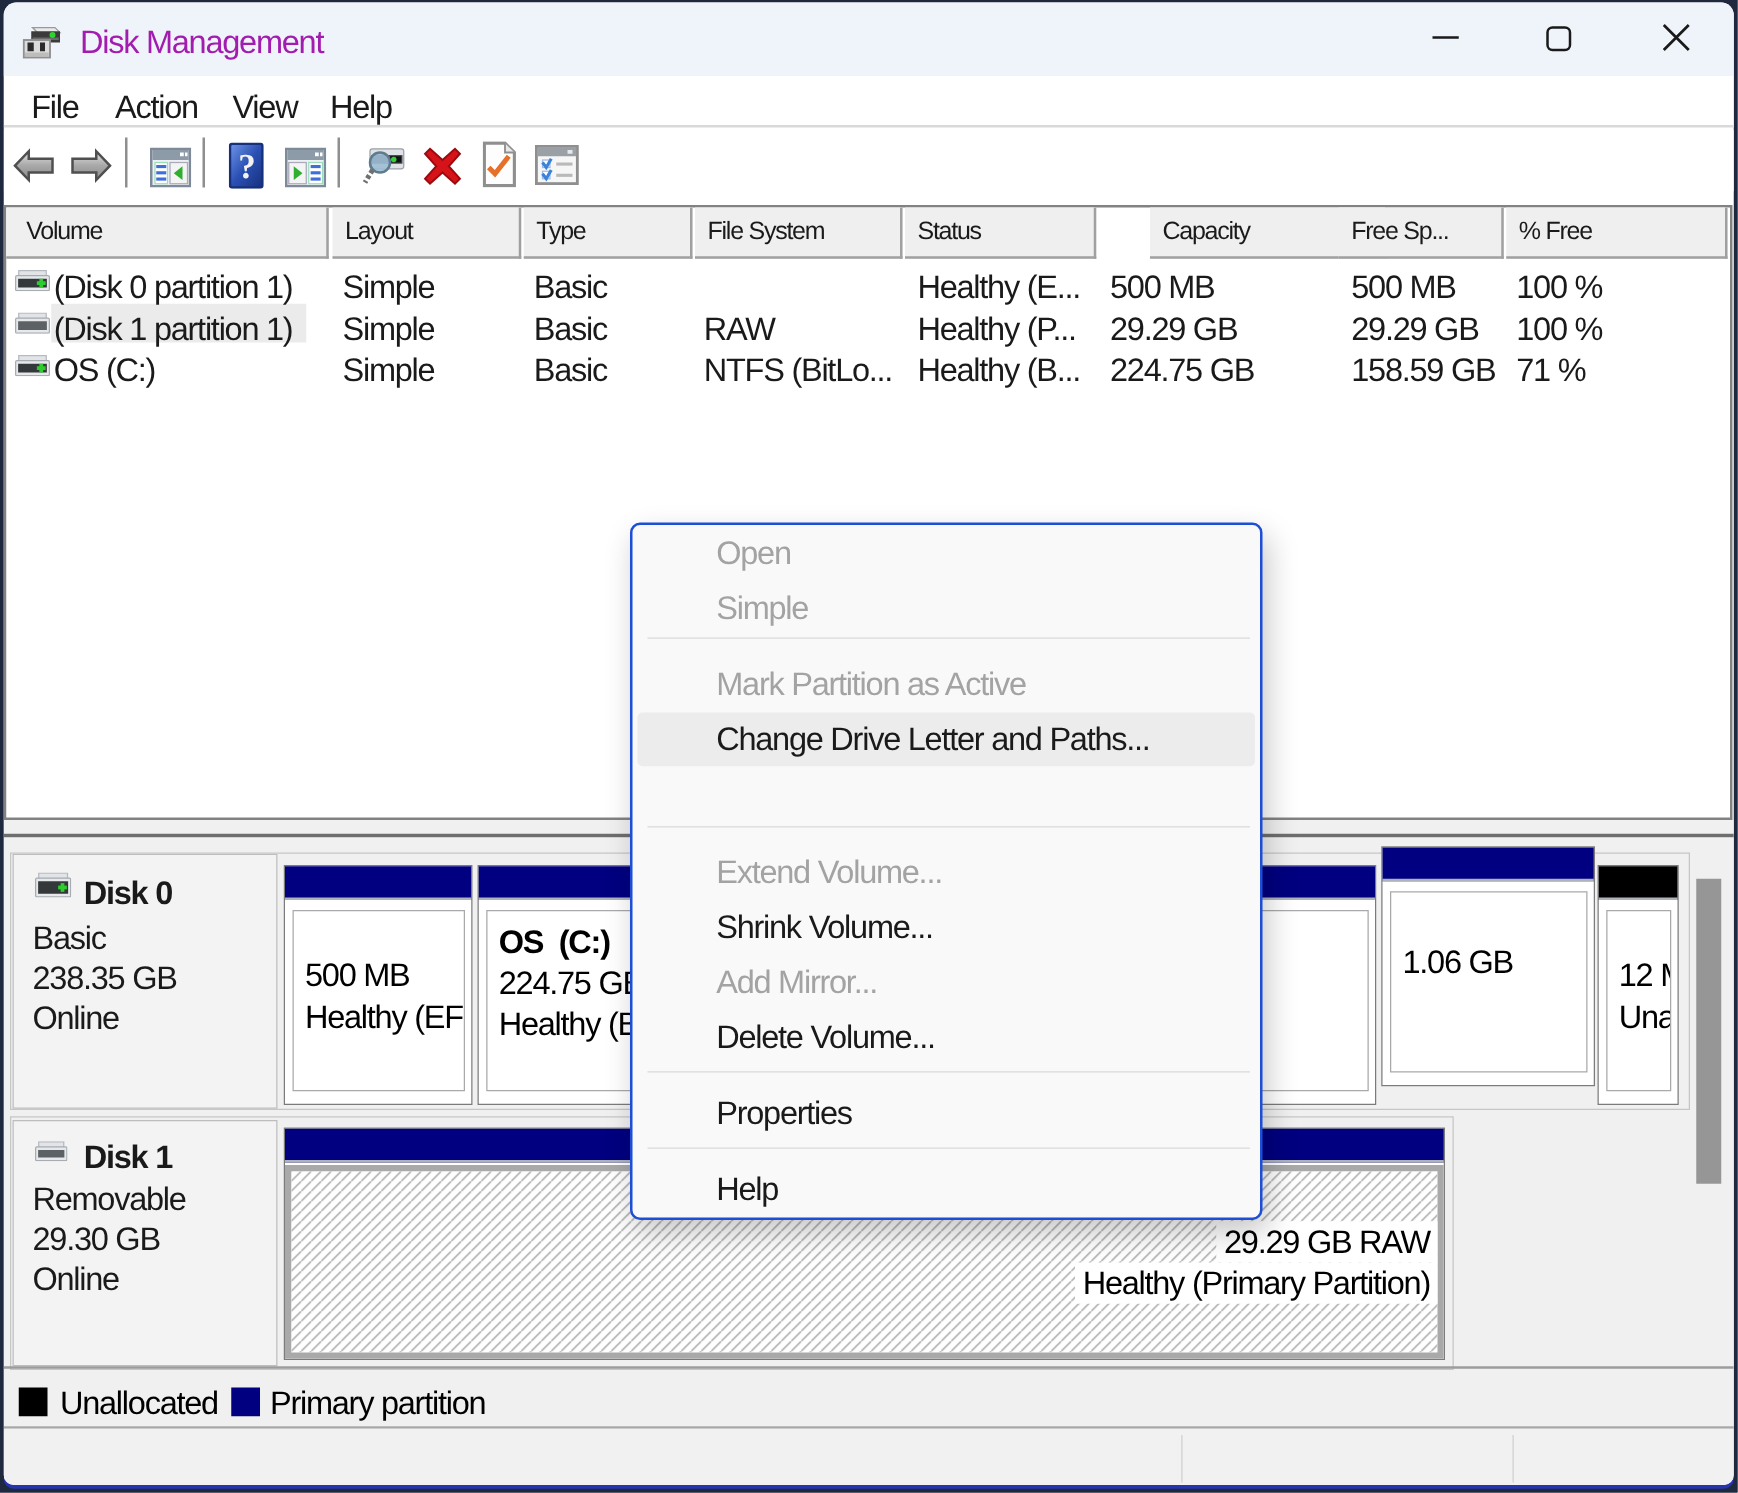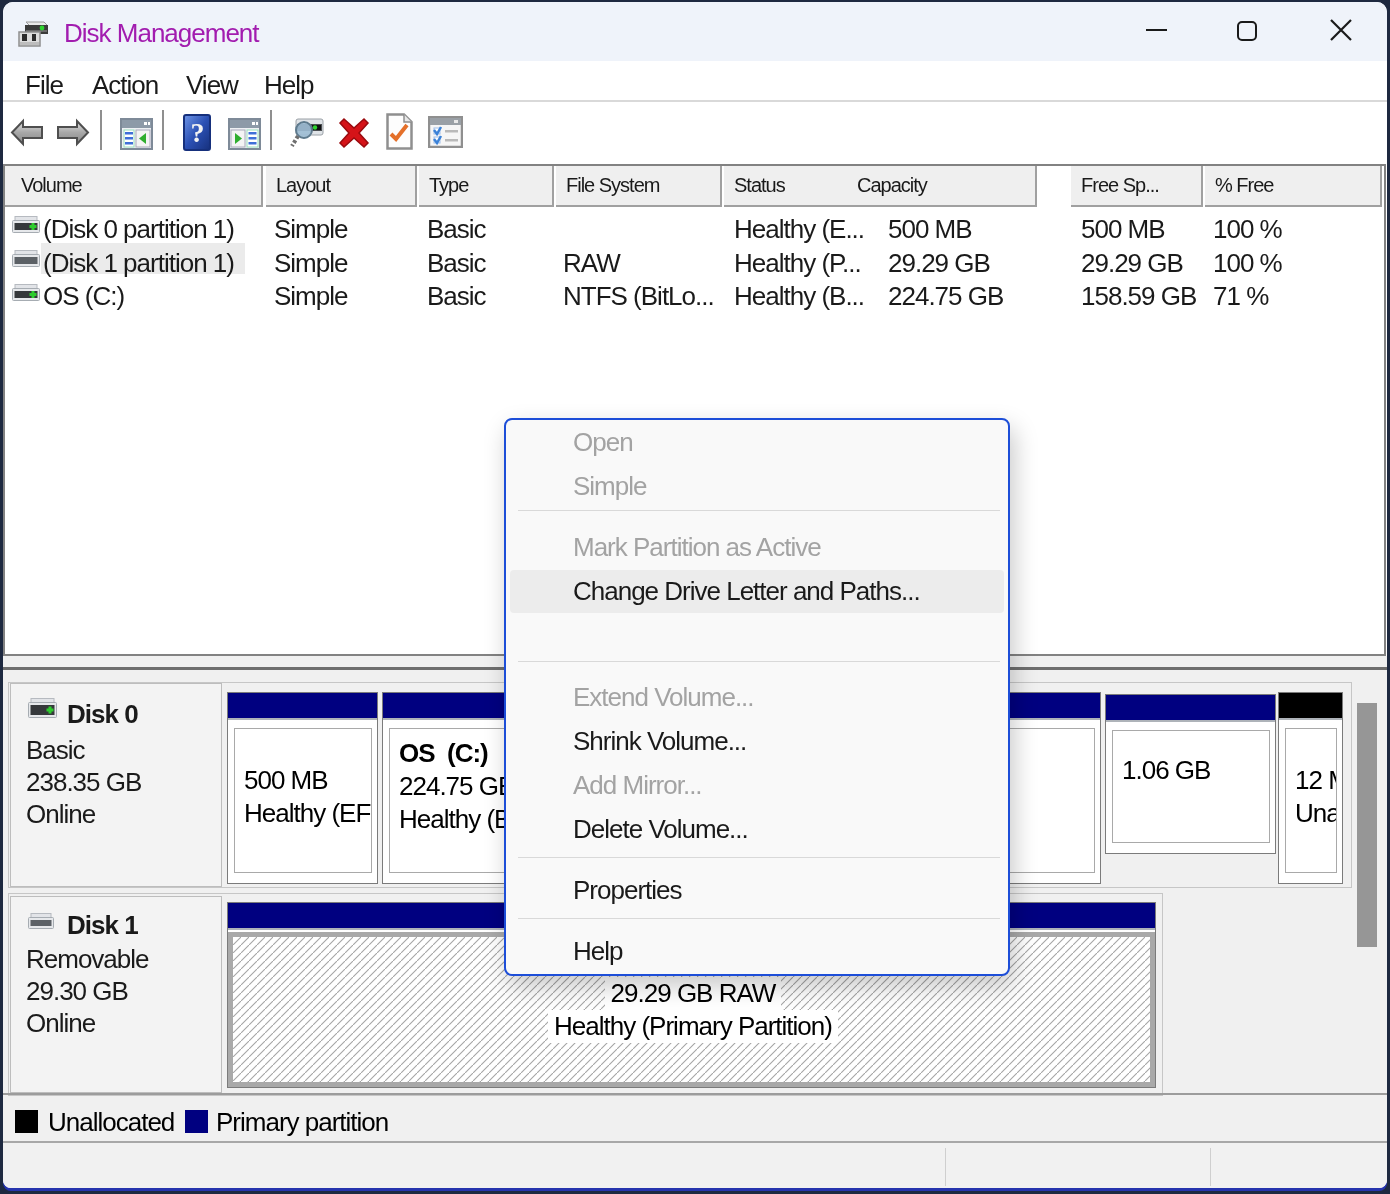--- a/index.html
+++ b/index.html
@@ -27,21 +27,21 @@
 #midgap{position:absolute;left:3px;top:656px;width:1384px;height:11px;background:#f0f0f0;}
 #splitter{position:absolute;left:3px;top:667px;width:1384px;height:3px;background:#6e6e6e;}
 #lower{position:absolute;left:3px;top:670px;width:1384px;height:471px;background:#f0f0f0;}
 .diskrow{position:absolute;border:1px solid #c6c6c6;}
 .disklabel{position:absolute;background:#f3f3f3;border:1px solid #bdbdbd;font-size:26px;color:#1a1a1a;}
 .dl-title{position:absolute;left:56px;top:15px;font-weight:bold;font-size:26px;}
 .dl-lines{position:absolute;left:15px;top:50px;line-height:32px;font-size:26px;}
 .part{position:absolute;border:1px solid #7b7b7b;background:#fff;}
 .band{position:absolute;left:0;top:0;right:0;height:27px;background:#000080;border-bottom:2px solid #aeb3b9;}
 .pinner{position:absolute;left:6px;right:5px;top:35px;bottom:10px;border:1px solid #a9a9a9;display:flex;flex-direction:column;justify-content:center;padding-left:9px;font-size:26px;line-height:33px;color:#000;white-space:nowrap;overflow:hidden;}
-#hatch{position:absolute;left:0;right:0;top:29px;bottom:0;border:5px solid #a9a9a9;background:#fff;display:flex;flex-direction:column;justify-content:center;align-items:center;padding-left:3px;}
+#hatch{position:absolute;left:0;right:0;top:29px;bottom:0;border:5px solid #a9a9a9;background:#fff;display:flex;flex-direction:column;justify-content:center;align-items:flex-end;padding-left:3px;}
 .hlabel{background:#fff;font-size:26px;line-height:33px;color:#000;padding:0 6px;white-space:nowrap;}
 
 .legsq{position:absolute;width:23px;height:23px;}
 .legtext{position:absolute;font-size:26px;color:#000;}
 
 #statusline{position:absolute;left:3px;top:1141px;width:1384px;height:2px;background:#a8a8a8;}
 #statusbar{position:absolute;left:3px;top:1143px;width:1384px;height:45px;background:#f1f1f1;}
 .sdiv{position:absolute;top:5px;width:1px;height:38px;background:#cfcfcf;}
 
 #sthumb{position:absolute;left:1357px;top:703px;width:20px;height:244px;background:#969696;}
@@ -163,21 +163,21 @@
     <rect x="17" y="23" width="13" height="2.5" fill="#b9b9b9"></rect>
   </svg>
 </div>
 
 <div id="list">
   <div class="hcell" style="left:0px;width:258px;padding-left:16px">Volume</div>
   <div class="hcell" style="left:261px;width:151px">Layout</div>
   <div class="hcell" style="left:414px;width:135px">Type</div>
   <div class="hcell" style="left:551px;width:166px">File System</div>
   <div class="hcell" style="left:719px;width:153px">Status</div>
-  <div class="hcell" style="left:842px;width:190px">Capacity</div>
+  <div class="hcell" style="left:915px;width:190px">Capacity</div>
   <div class="hcell" style="left:1066px;width:132px">Free Sp...</div>
   <div class="hcell" style="left:1200px;width:177px">% Free</div>
   <div id="rowsel"></div>
 
   <svg class="abs" style="left:7px;top:50px" width="28" height="17" viewBox="0 0 28 17">
           <rect x="3" y="0.5" width="22" height="5" fill="#e2e4e8" stroke="#b6bac0" stroke-width="1"></rect>
           <rect x="0.5" y="4.5" width="27" height="12" rx="1" fill="#e6e8eb" stroke="#a6acb2" stroke-width="1"></rect>
           <rect x="2.5" y="7" width="23" height="7" fill="#35383b"></rect>
           <rect x="17.5" y="9.0" width="7" height="3" fill="#2ecc2e"></rect>
           <rect x="19.5" y="7.0" width="3" height="7" fill="#2ecc2e"></rect>
@@ -246,21 +246,21 @@
           </div>
   </div>
   <div class="part" style="left:379px;top:22px;width:719px;height:192px">
     <div class="band"></div>
     <div class="pinner" style="padding-bottom:28px">
             <div style="font-weight:bold">OS&nbsp; (C:)</div>
             <div>224.75 GB NTFS (BitLocker Encrypted)</div>
             <div>Healthy (Boot, Page File, Crash Dump, Primary</div>
           </div>
   </div>
-  <div class="part" style="left:1102px;top:24px;width:171px;height:160px">
+  <div class="part" style="left:1102px;top:7px;width:171px;height:192px">
     <div class="band"></div>
     <div class="pinner">
             <div>1.06 GB</div>
             <div>&nbsp;</div>
           </div>
   </div>
   <div class="part" style="left:1275px;top:22px;width:65px;height:192px">
     <div class="band" style="background:#000"></div>
     <div class="pinner" style="padding-bottom:8px">
             <div>12 MB</div>

